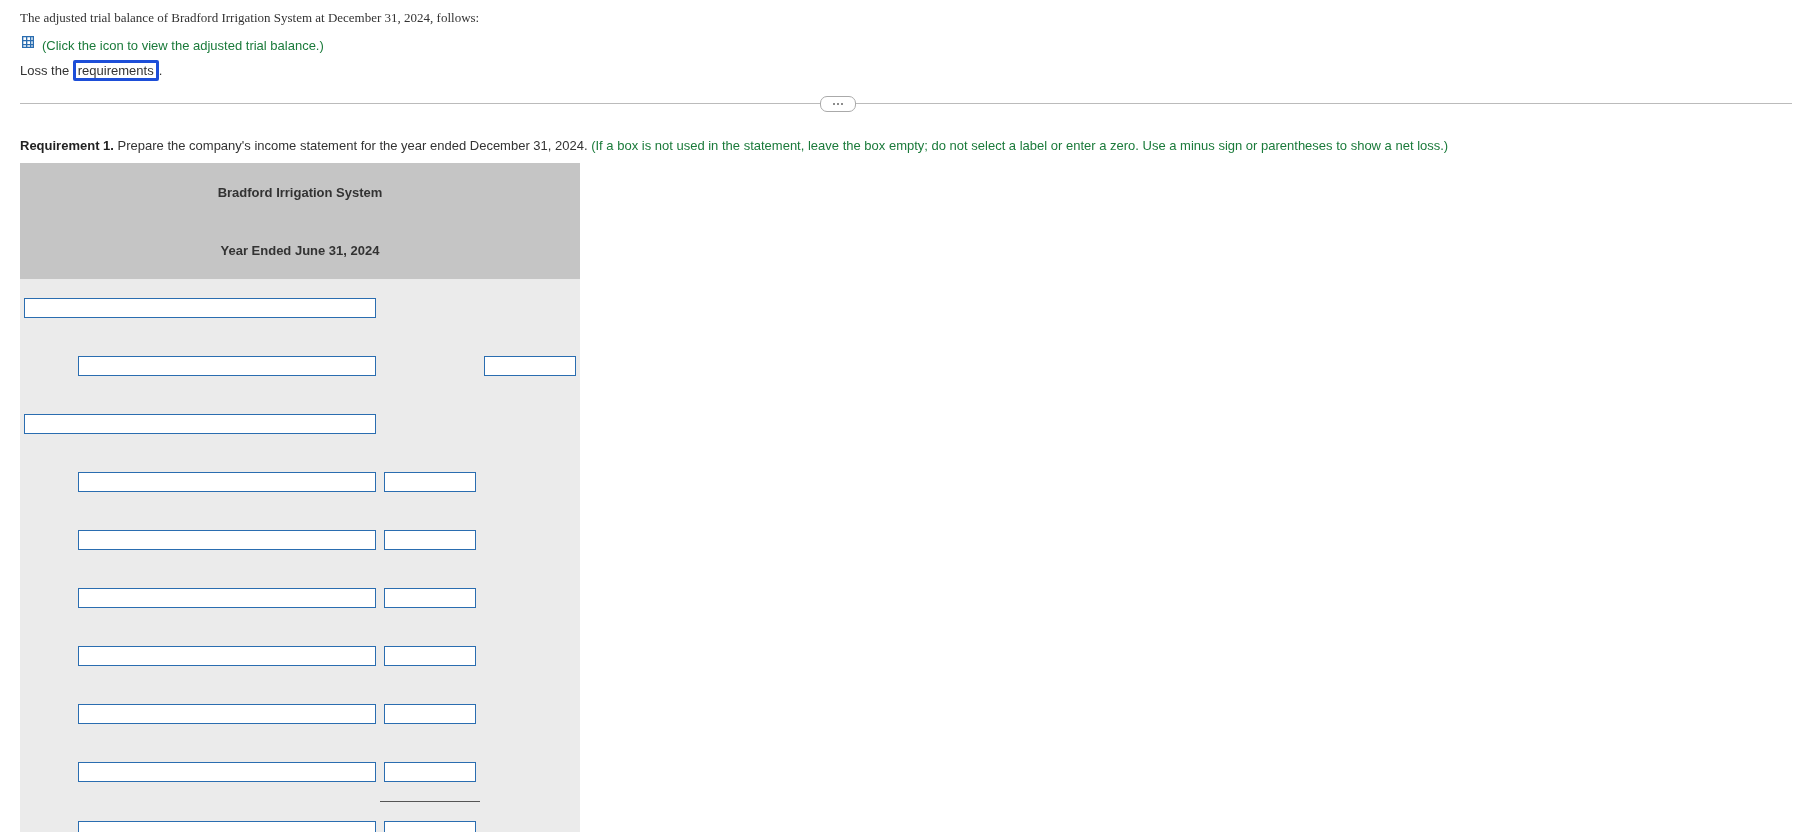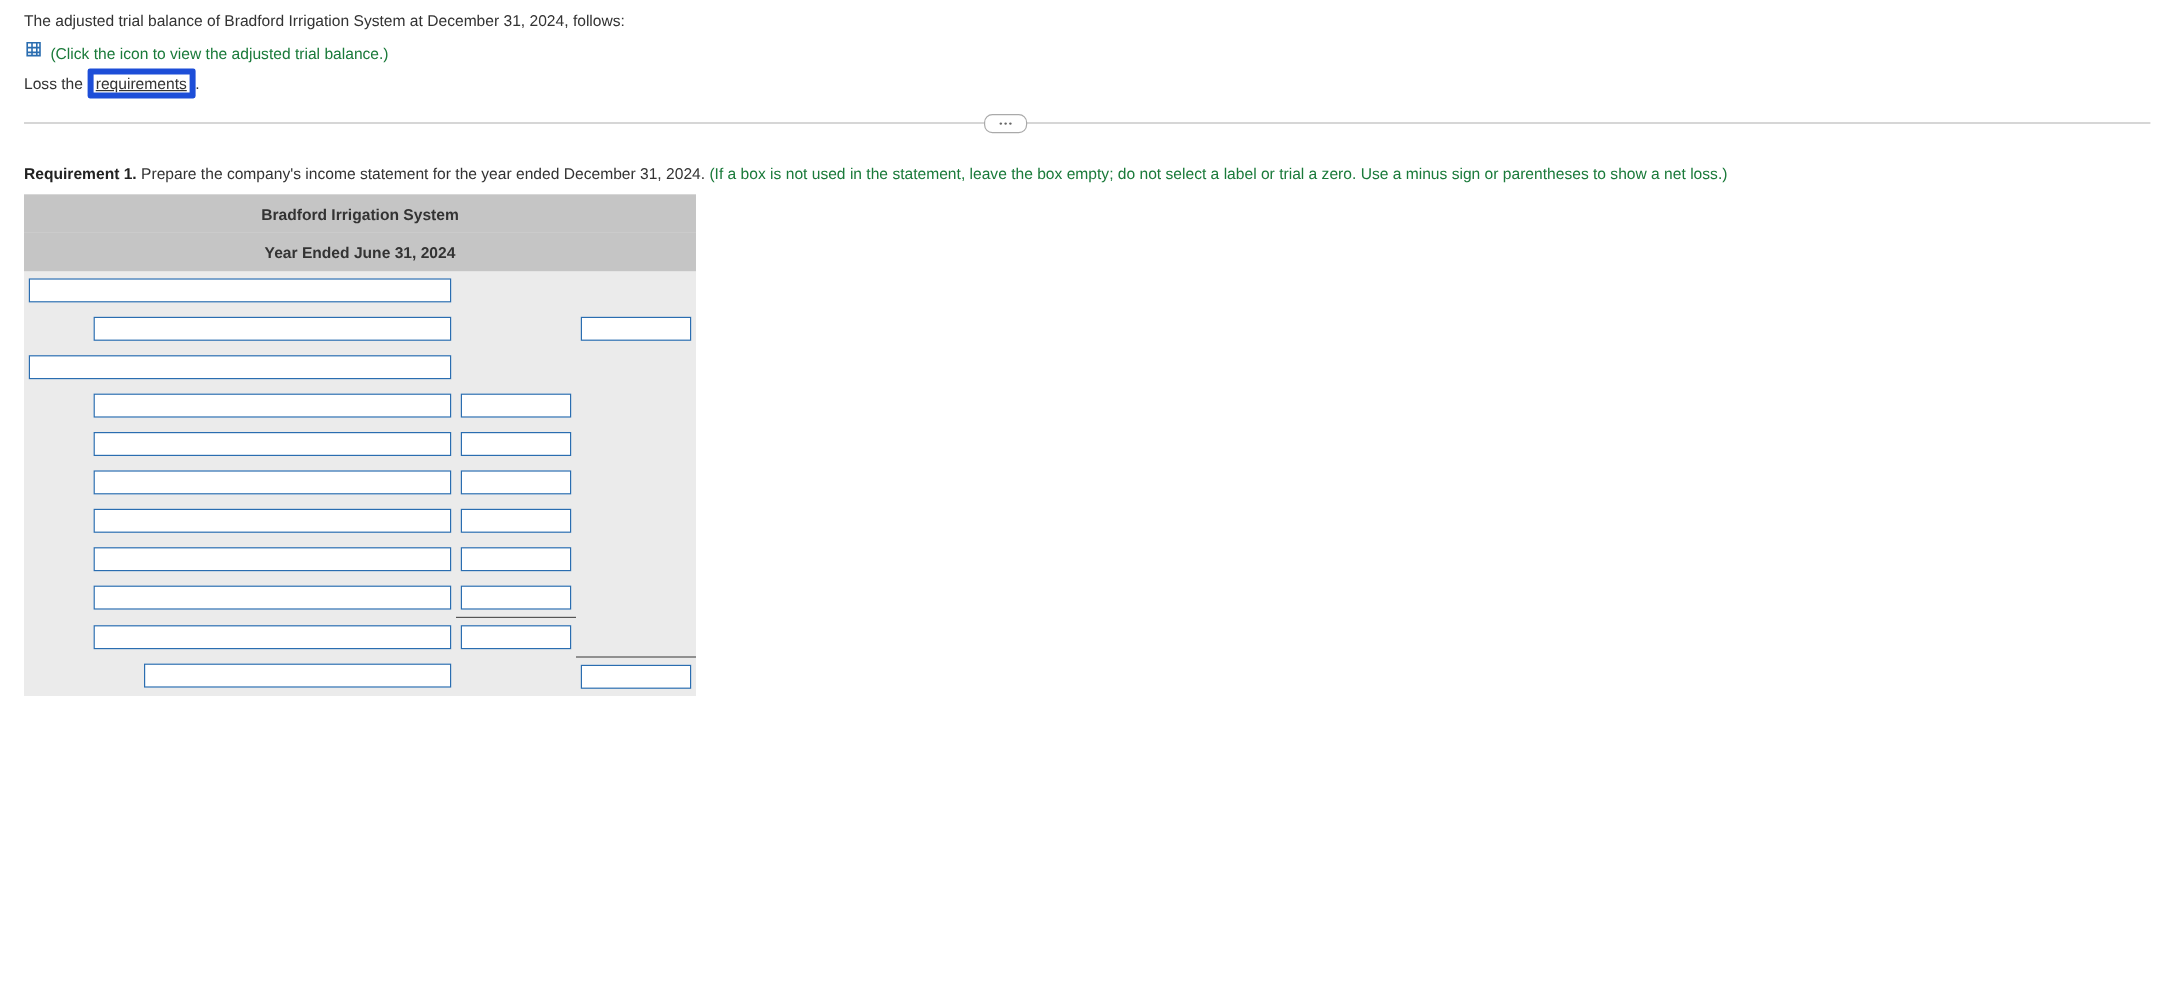--- a/index.html
+++ b/index.html
@@ -5,44 +5,44 @@
   body {
     font-family: Arial, Helvetica, sans-serif;
     font-size: 13px;
     color: #333;
     margin: 0;
     padding: 10px 20px;
     background: #fff;
   }
   .intro-line {
     margin-bottom: 8px;
+    font-family: Liberation Serif, serif;
   }
   .icon-link-row {
     display: flex;
     align-items: flex-end;
     gap: 6px;
     margin-bottom: 10px;
   }
   .grid-icon {
     width: 16px;
     height: 16px;
     fill: #2a6db0;
   }
   .green-link {
     color: #1a7a3a;
     cursor: pointer;
   }
   .read-line {
     margin-bottom: 18px;
   }
   .req-box {
-    border: 5px solid #1d4ed8;
+    border: 3px solid #1d4ed8;
     padding: 0 2px;
     border-radius: 2px;
-    text-decoration: underline;
     cursor: pointer;
   }
   .divider-wrap {
     position: relative;
     margin: 10px 0 28px 0;
     height: 14px;
   }
   .divider-line {
     border-top: 1px solid #bbb;
     position: absolute;
@@ -70,21 +70,21 @@
   .requirement-text b { color:#222; }
   .hint-green { color: #1a7a3a; }
 
   
   .stmt {
     width: 560px;
     background: #ebebeb;
     border-collapse: collapse;
   }
   .stmt td {
-    padding: 4px 4px;
+    padding: 17px 4px;
     height: 24px;
     vertical-align: middle;
   }
   .hdr-row td {
     background: #c5c5c5;
     text-align: center;
     color: #333;
     font-weight: bold;
     height: 24px;
   }
@@ -128,21 +128,21 @@
 <div class="divider-wrap">
   <div class="divider-line"></div>
   <div class="divider-pill">
     <span class="dot"></span>
       <span class="dot"></span>
       <span class="dot"></span>
   </div>
 </div>
 
 <div class="requirement-text">
-  <b>Requirement 1.</b><span> Prepare the company's income statement for the year ended December 31, 2024. </span><span class="hint-green">(If a box is not used in the statement, leave the box empty; do not select a label or trial a zero. Use a minus sign or parentheses to show a net loss.)</span>
+  <b>Requirement 1.</b><span> Prepare the company's income statement for the year ended December 31, 2024. </span><span class="hint-green">(If a box is not used in the statement, leave the box empty; do not select a label or enter a zero. Use a minus sign or parentheses to show a net loss.)</span>
 </div>
 
 <table class="stmt">
   <tbody>
       <tr class="hdr-row">
         <td colspan="5">Bradford Irrigation System</td>
       </tr>
   <tr class="hdr-row">
         <td colspan="5">Year Ended June 31, 2024</td>
       </tr>

